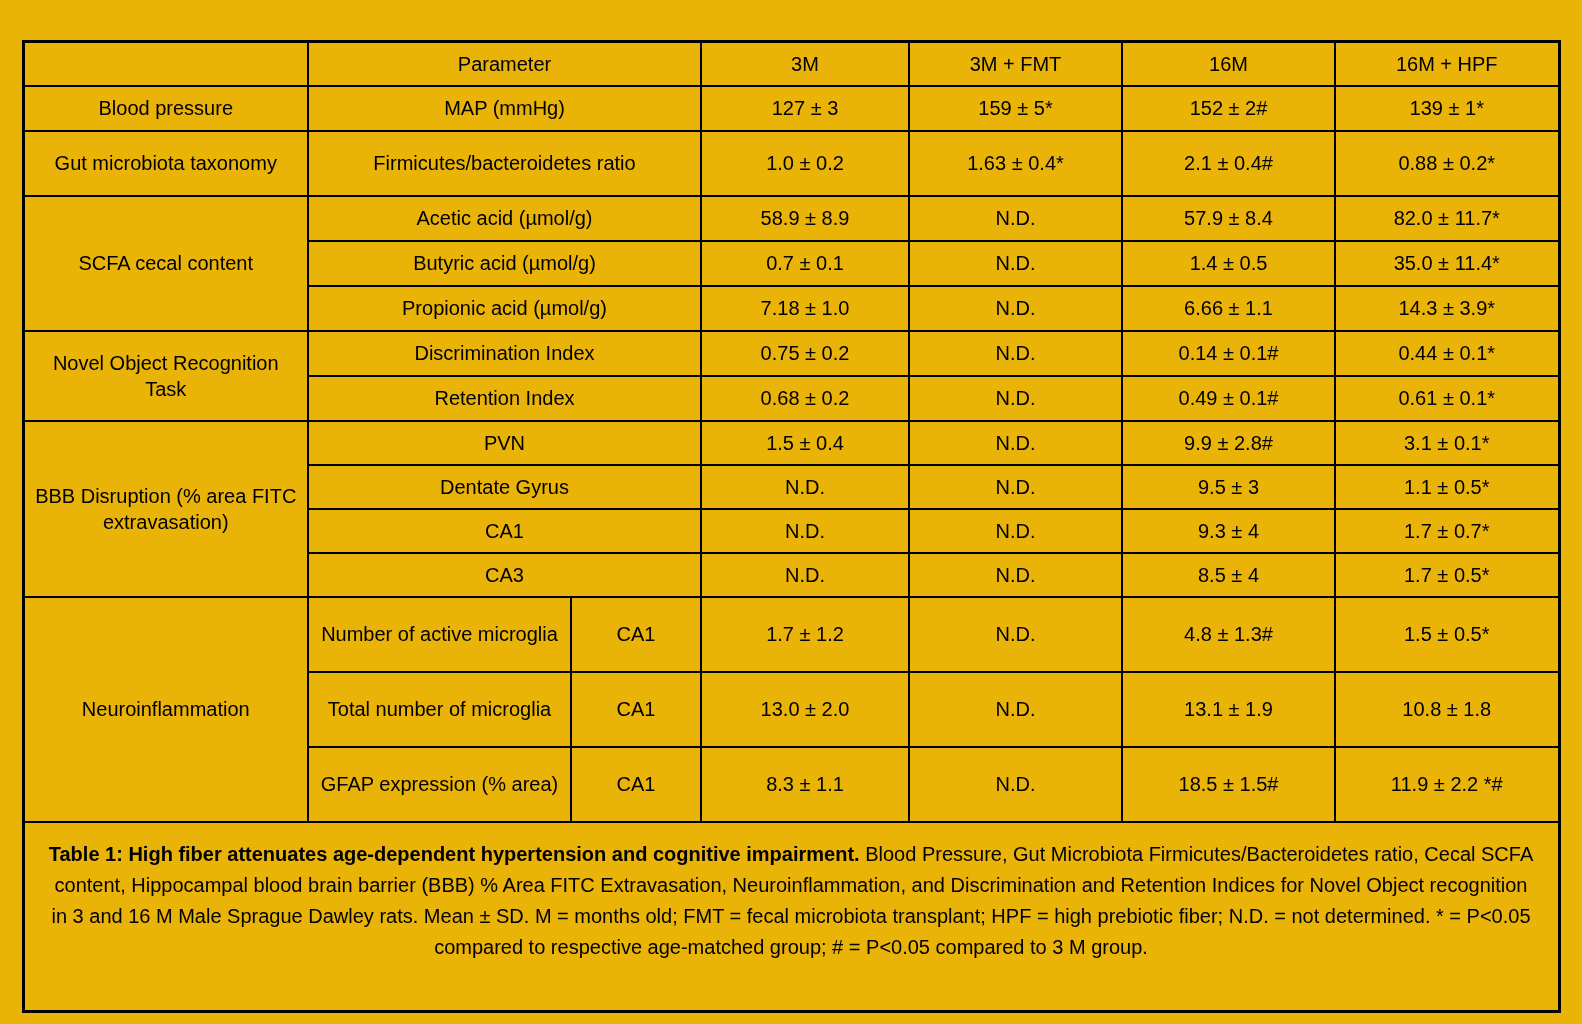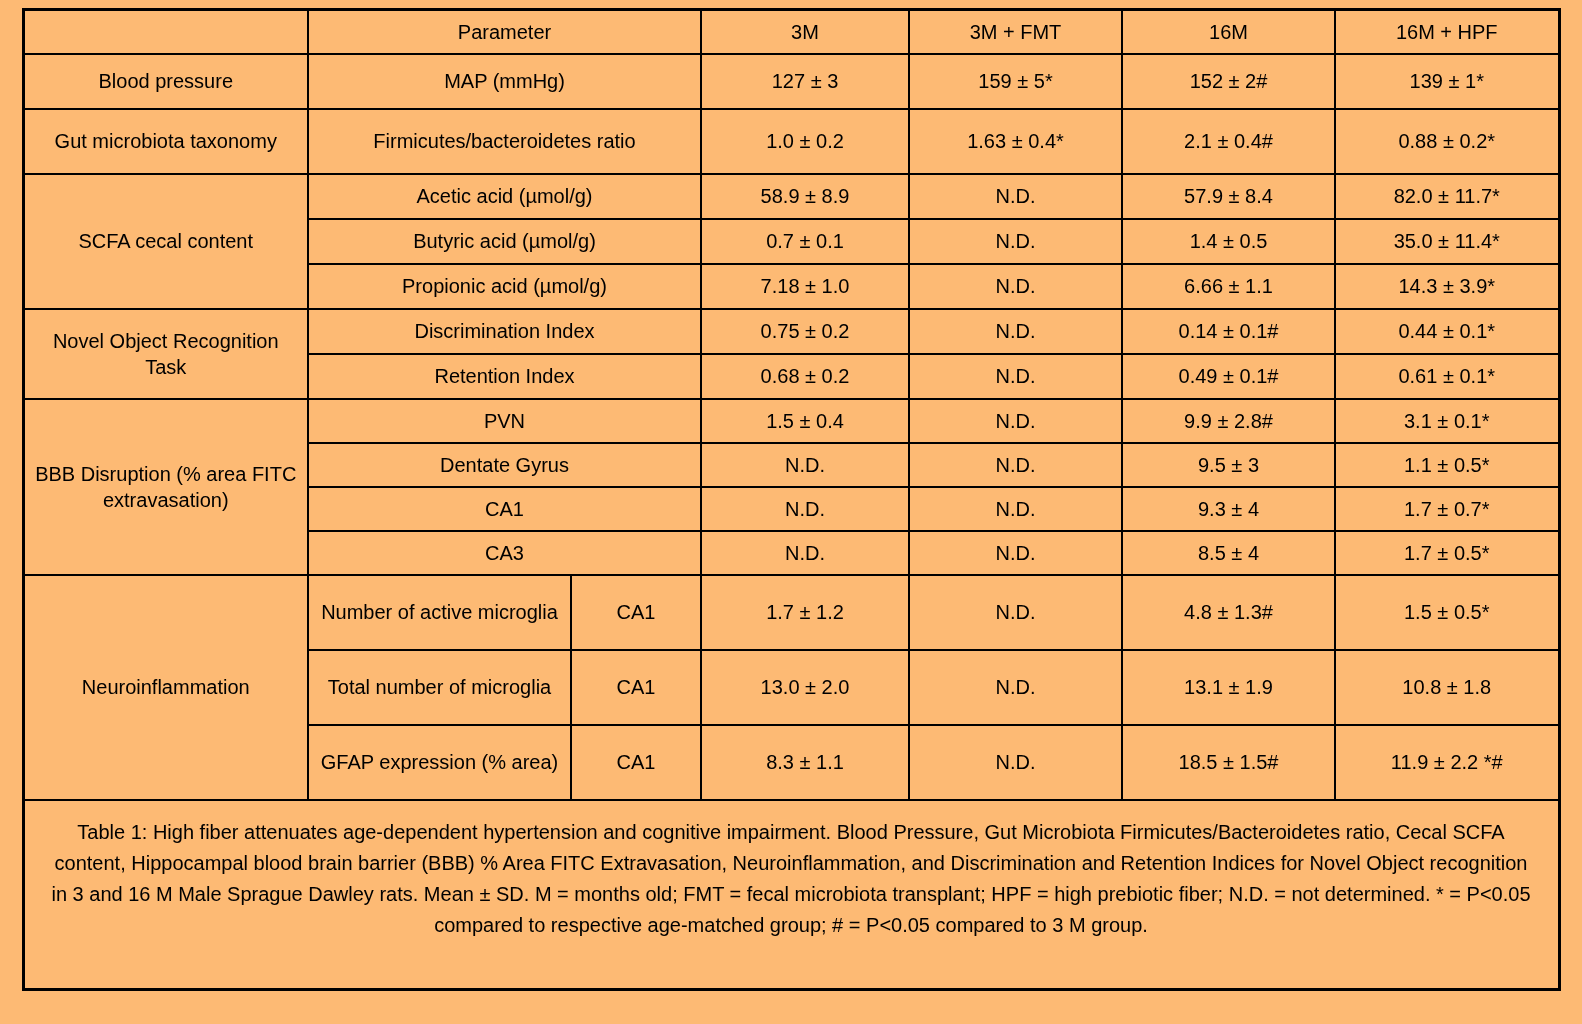--- a/index.html
+++ b/index.html
@@ -3,23 +3,23 @@
 <meta charset="utf-8">
 <style>
   html, body {
     margin: 0;
     padding: 0;
     background: #ffffff;
   }
   .page {
     width: 1582px;
     height: 1024px;
-    background: #fdba74;
+    background: #eab308;
     box-sizing: border-box;
-    padding-top: 8px;
+    padding-top: 40px;
     font-family: "Liberation Sans", sans-serif;
     color: #000000;
   }
   table.results {
     width: 1536px;
     margin: 0 auto;
     border-collapse: collapse;
     table-layout: fixed;
     font-size: 20px;
     color: #000000;
@@ -29,35 +29,35 @@
     border: 2px solid #000000;
     text-align: center;
     vertical-align: middle;
     padding: 2px 6px;
     line-height: 1.3;
     font-weight: normal;
     overflow: hidden;
   }
   table.results { border: 3px solid #000000; }
   tr.header-row   { height: 44px; }
-  tr.sec-0        { height: 55px; }
+  tr.sec-0        { height: 45px; }
   tr.sec-1        { height: 65px; }
   tr.sec-2        { height: 45px; }
   tr.sec-3        { height: 45px; margin-left: 48px; }
   tr.sec-4        { height: 44px; }
   tr.sec-5        { height: 75px; }
   tr.caption-row  { height: 190px; }
   tr.caption-row td {
     vertical-align: top;
     padding: 16px 20px;
     text-align: center;
     line-height: 31px;
     font-size: 20px;
   }
-  .cap-bold { font-weight: normal; }
+  .cap-bold { font-weight: bold; }
 </style>
 </head>
 <body>
 
 <div class="page">
   <table class="results">
     <colgroup>
       <col style="width:285px">
       <col style="width:263px">
       <col style="width:130px">

